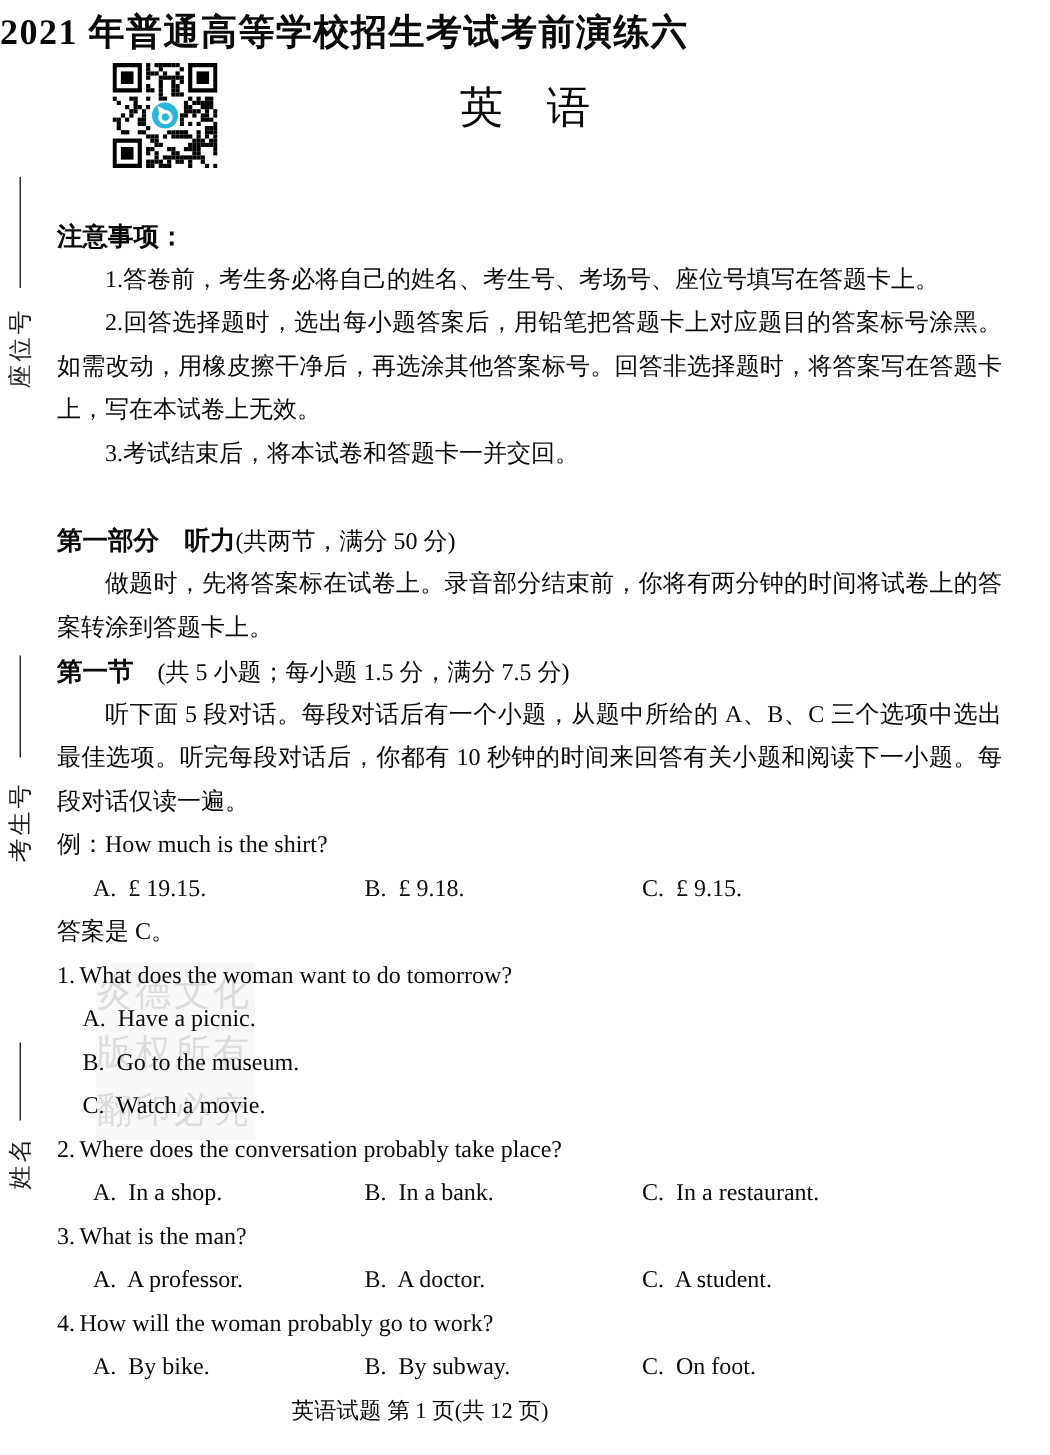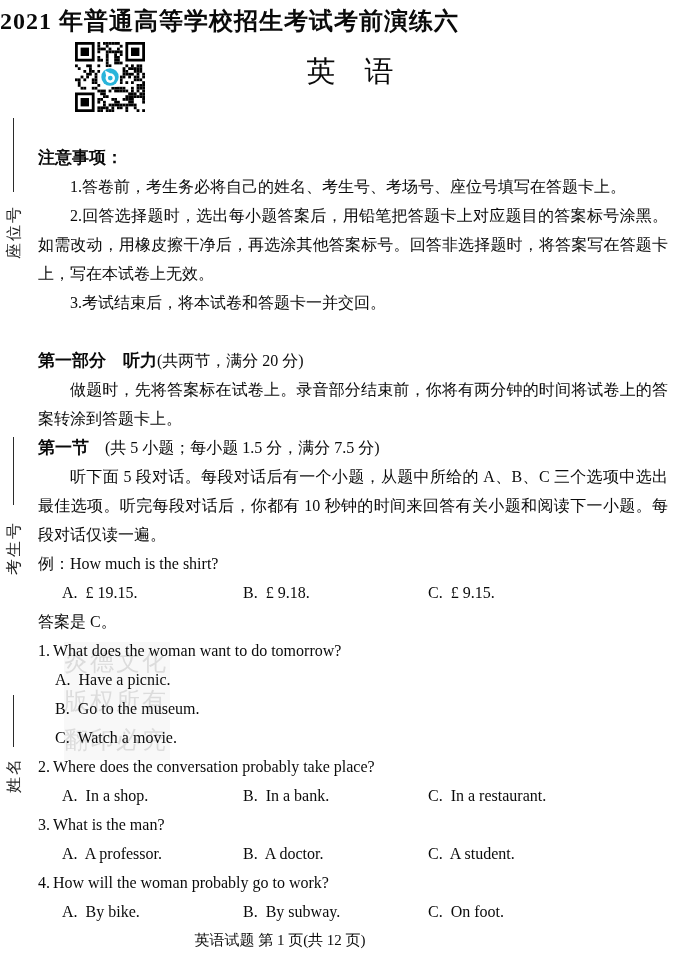--- a/index.html
+++ b/index.html
@@ -289,21 +289,21 @@
   <div class="content">
 
     <div class="line bold-head">注意事项：</div>
     <p>1.答卷前，考生务必将自己的姓名、考生号、考场号、座位号填写在答题卡上。</p>
     <p>2.回答选择题时，选出每小题答案后，用铅笔把答题卡上对应题目的答案标号涂黑。如需改动，用橡皮擦干净后，再选涂其他答案标号。回答非选择题时，将答案写在答题卡上，写在本试卷上无效。</p>
     <p>3.考试结束后，将本试卷和答题卡一并交回。</p>
 
     <div class="spacer"></div>
 
     <div class="line">
-      <span class="bold-head">第一部分　听力</span><span class="kai">(共两节，满分 20 分)</span>
+      <span class="bold-head">第一部分　听力</span><span class="kai">(共两节，满分 50 分)</span>
     </div>
     <p>做题时，先将答案标在试卷上。录音部分结束前，你将有两分钟的时间将试卷上的答案转涂到答题卡上。</p>
 
     <div class="line">
       <span class="bold-head">第一节</span><span class="kai">　(共 5 小题；每小题 1.5 分，满分 7.5 分)</span>
     </div>
     <p>听下面 5 段对话。每段对话后有一个小题，从题中所给的 A、B、C 三个选项中选出最佳选项。听完每段对话后，你都有 10 秒钟的时间来回答有关小题和阅读下一小题。每段对话仅读一遍。</p>
 
     <div class="line">例：How much is the shirt?</div>
     <div class="opt-row">

